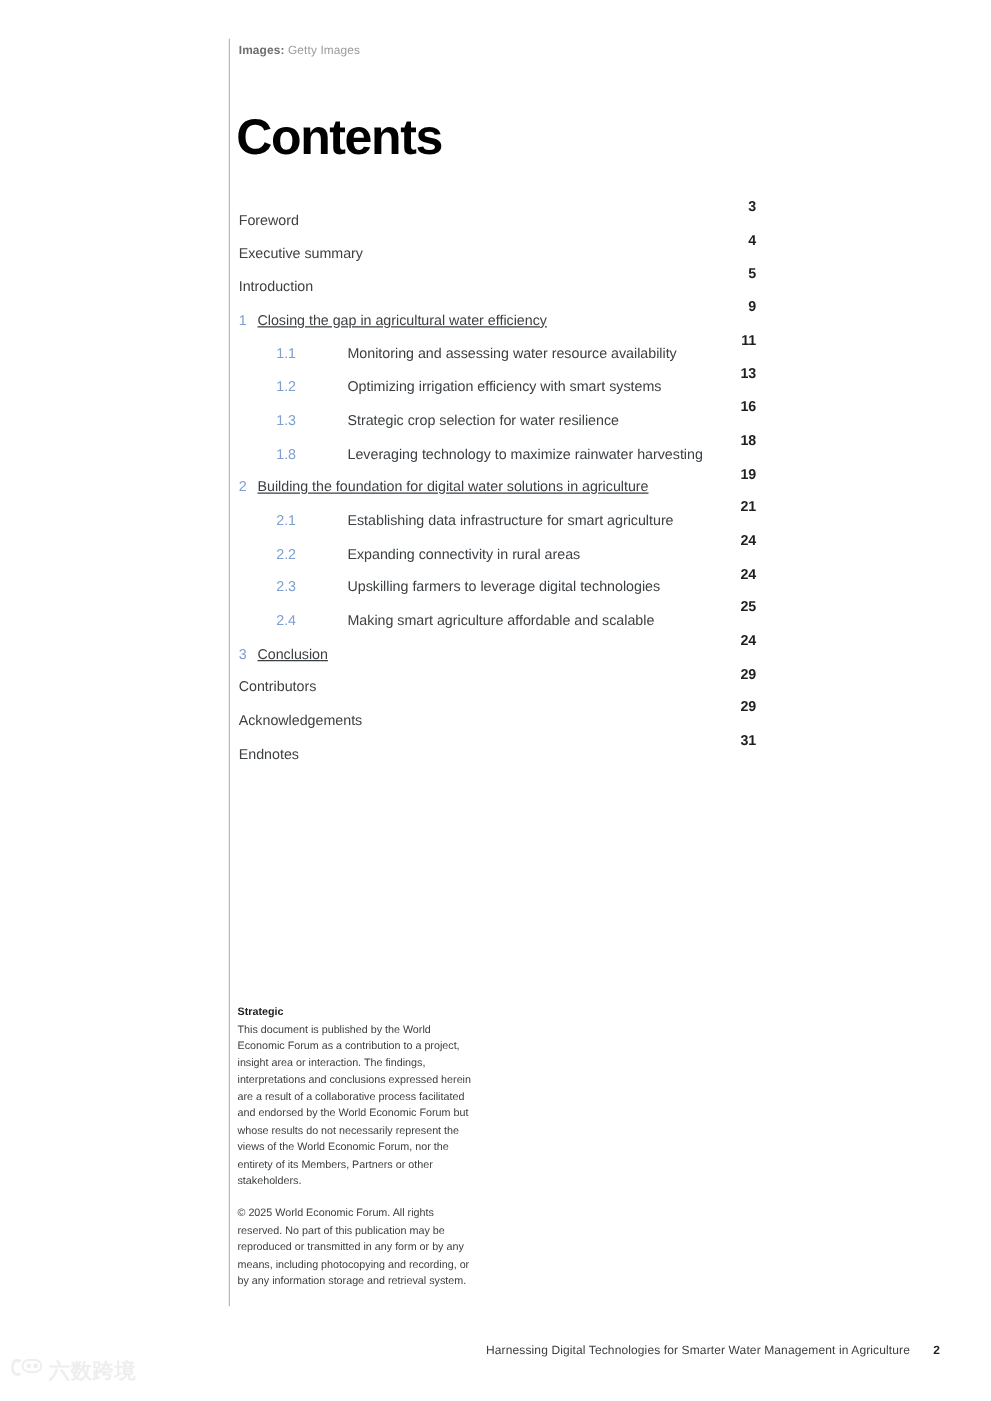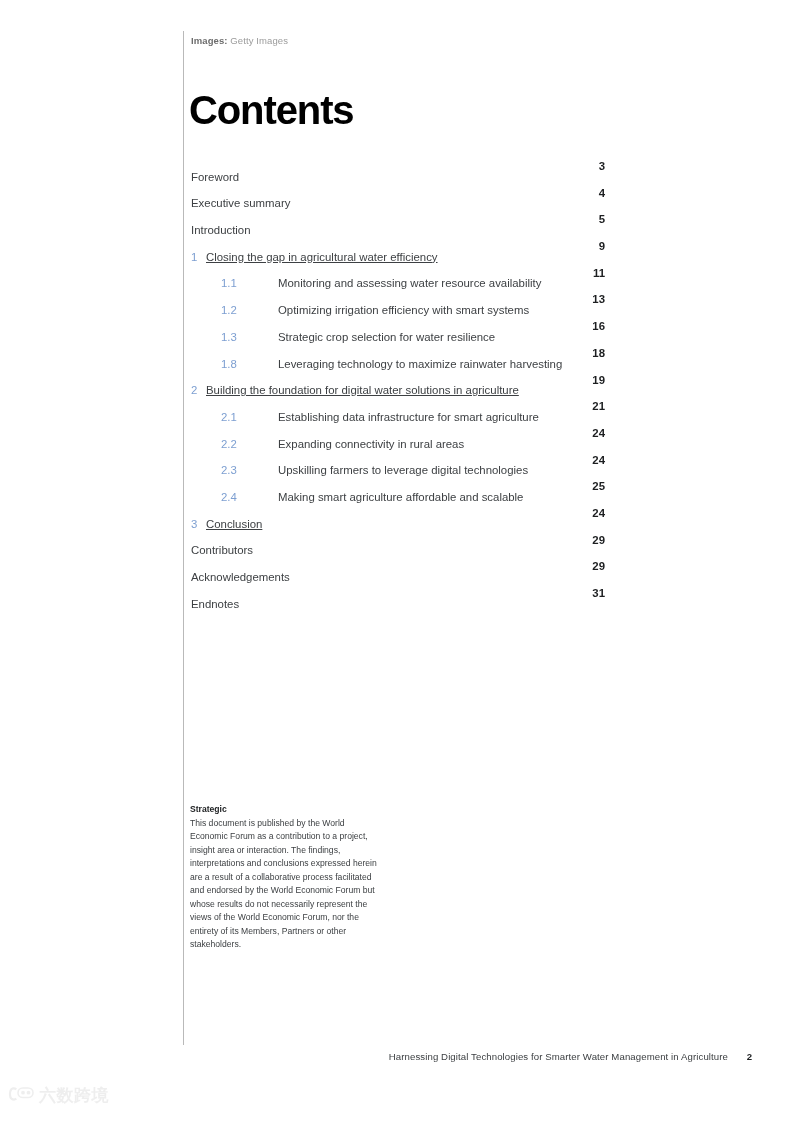--- a/index.html
+++ b/index.html
@@ -127,21 +127,21 @@
     margin: 0;
   }
   .disclaimer p.copyright {
     margin-top: 12px;
   }
 
   
   .footer {
     position: absolute;
     left: 0;
-    top: 1051px;
+    top: 1075px;
     width: 752px;
     text-align: right;
     font-size: 9.6px;
     color: #3d4043;
     white-space: nowrap;
   }
   .footer .footer-title { letter-spacing: .1px; }
   .footer .footer-page {
     display: inline-block;
     margin-left: 16px;
@@ -262,20 +262,21 @@
       </div>
       <div class="toc-row plain">
         <span class="toc-text">Endnotes</span>
         <span class="toc-page">31</span>
       </div>
     </div>
 
   <div class="disclaimer">
     <div class="disclaimer-title">Strategic</div>
     <p>This document is published by the World Economic Forum as a contribution to a project, insight area or interaction. The findings, interpretations and conclusions expressed herein are a result of a collaborative process facilitated and endorsed by the World Economic Forum but whose results do not necessarily represent the views of the World Economic Forum, nor the entirety of its Members, Partners or other stakeholders.</p>
+    <p class="copyright">© 2025 World Economic Forum. All rights reserved. No part of this publication may be reproduced or transmitted in any form or by any means, including photocopying and recording, or by any information storage and retrieval system.</p>
   </div>
 
   <div class="footer">
     <span class="footer-title">Harnessing Digital Technologies for Smarter Water Management in Agriculture</span>
     <span class="footer-page">2</span>
   </div>
 
   <div class="watermark">
     <span class="wm-mark">
       <svg width="26" height="16" viewBox="0 0 26 16" fill="none" aria-hidden="true">

